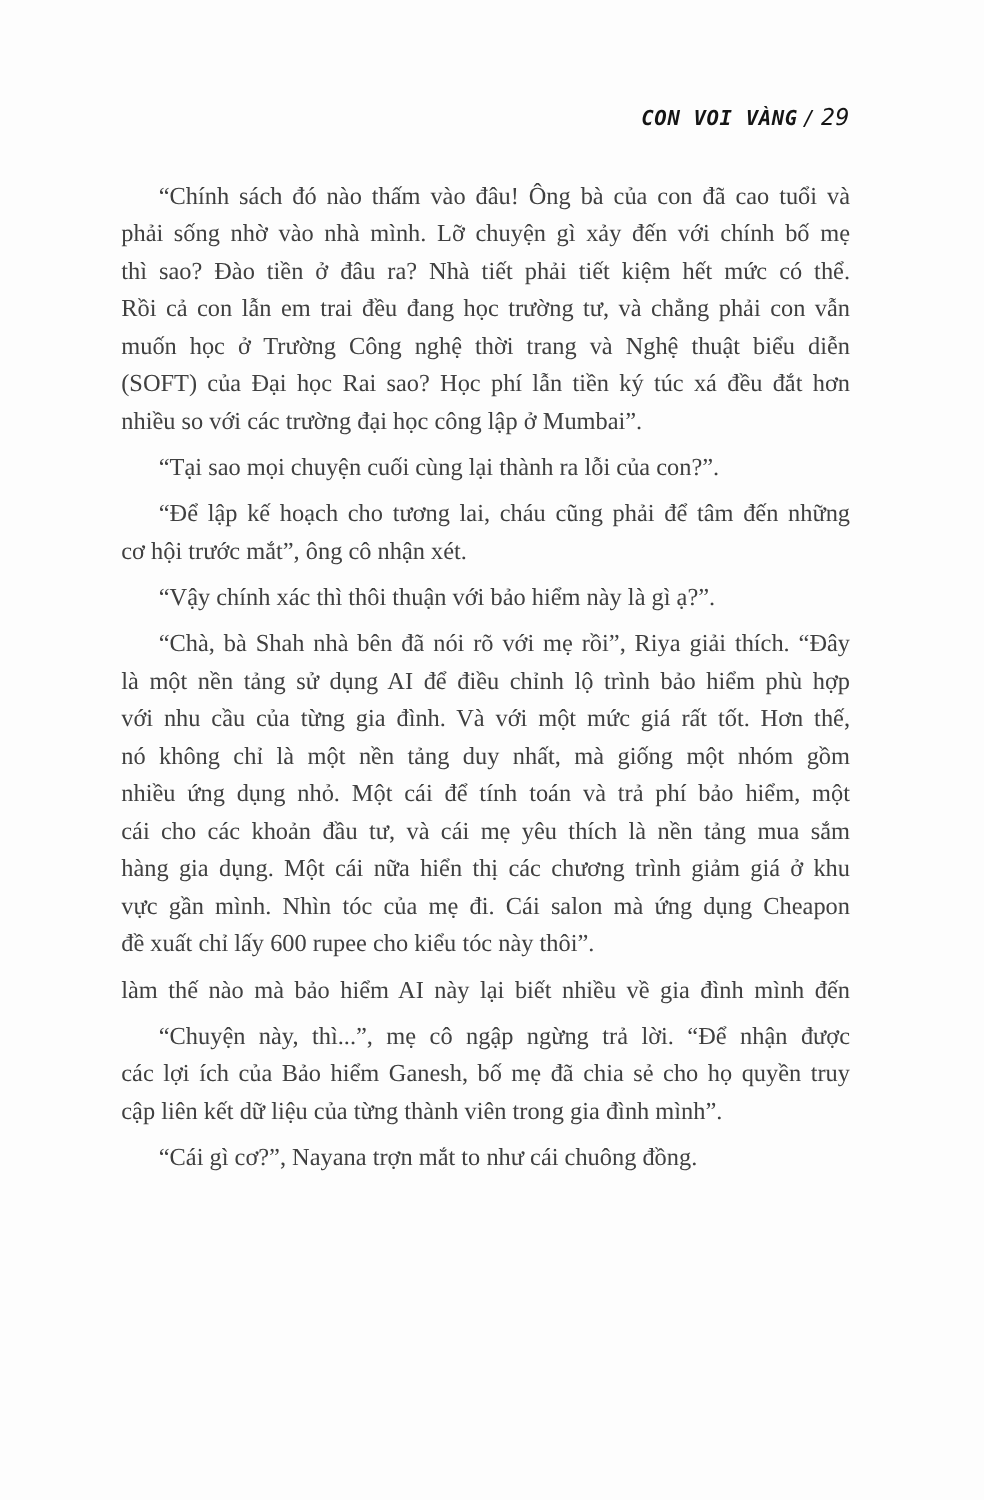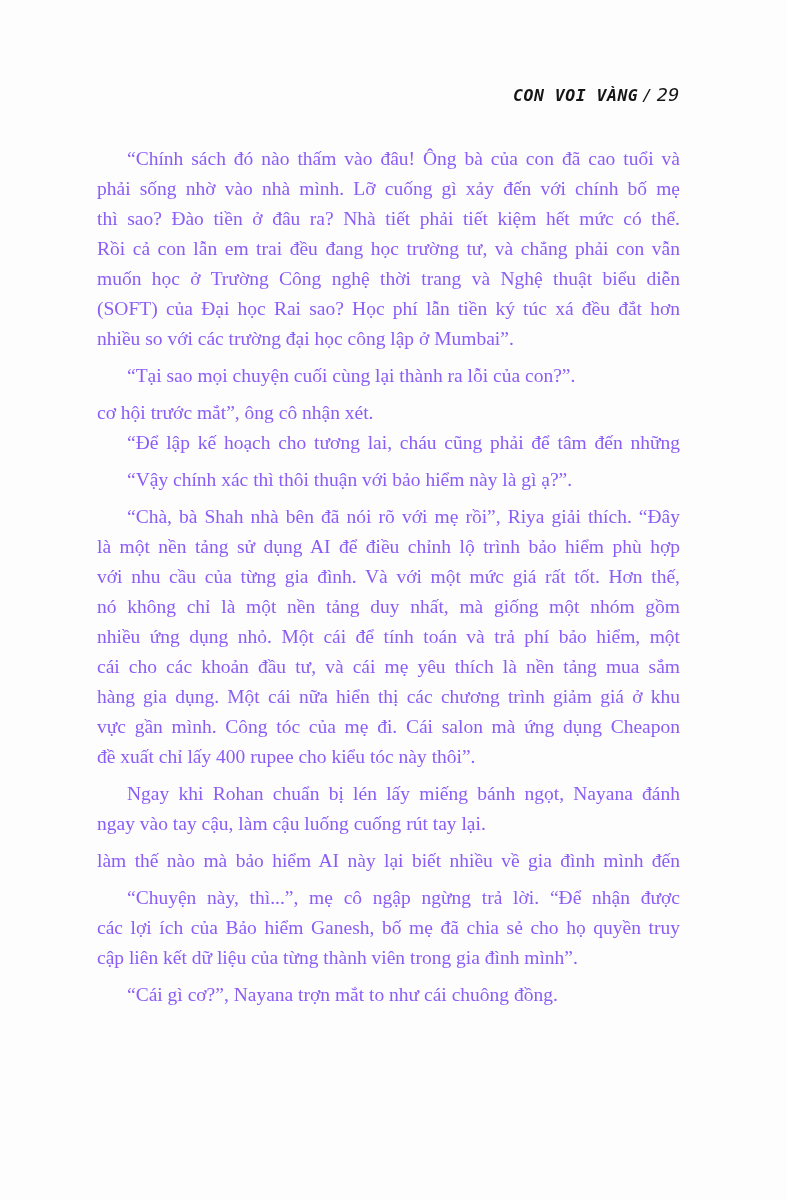--- a/index.html
+++ b/index.html
@@ -39,21 +39,21 @@
     padding: 0 4px;
   }
   .running-header .pagenum {
     font-weight: 400;
     font-size: 18.5px;
   }
   .page-body {
     margin-top: 37px;
     width: 583px;
     font-size: 19.5px;
-    color: #8b5cf6;
+    color: #404040;
   }
   .paragraph {
     margin: 0 0 7px 0;
   }
   .line {
     line-height: 30px;
     height: 30px;
     text-align: justify;
     text-align-last: justify;
     white-space: normal;
@@ -72,51 +72,47 @@
 
 <div class="page">
 
   <div class="running-header">
     <span class="title">CON VOI VÀNG</span><span class="sep">/</span><span class="pagenum">29</span>
   </div>
 
   <div class="page-body">
       <div class="paragraph">
         <div class="line first">“Chính sách đó nào thấm vào đâu! Ông bà của con đã cao tuổi và</div>
-        <div class="line">phải sống nhờ vào nhà mình. Lỡ cuống gì xảy đến với chính bố mẹ</div>
+        <div class="line">phải sống nhờ vào nhà mình. Lỡ chuyện gì xảy đến với chính bố mẹ</div>
         <div class="line">thì sao? Đào tiền ở đâu ra? Nhà tiết phải tiết kiệm hết mức có thể.</div>
         <div class="line">Rồi cả con lẫn em trai đều đang học trường tư, và chẳng phải con vẫn</div>
         <div class="line">muốn học ở Trường Công nghệ thời trang và Nghệ thuật biểu diễn</div>
         <div class="line">(SOFT) của Đại học Rai sao? Học phí lẫn tiền ký túc xá đều đắt hơn</div>
         <div class="line last">nhiều so với các trường đại học công lập ở Mumbai”.</div>
       </div>
       <div class="paragraph">
         <div class="line first last">“Tại sao mọi chuyện cuối cùng lại thành ra lỗi của con?”.</div>
       </div>
       <div class="paragraph">
+        <div class="line first">“Để lập kế hoạch cho tương lai, cháu cũng phải để tâm đến những</div>
         <div class="line last">cơ hội trước mắt”, ông cô nhận xét.</div>
-        <div class="line first">“Để lập kế hoạch cho tương lai, cháu cũng phải để tâm đến những</div>
       </div>
       <div class="paragraph">
         <div class="line first last">“Vậy chính xác thì thôi thuận với bảo hiểm này là gì ạ?”.</div>
       </div>
       <div class="paragraph">
         <div class="line first">“Chà, bà Shah nhà bên đã nói rõ với mẹ rồi”, Riya giải thích. “Đây</div>
         <div class="line">là một nền tảng sử dụng AI để điều chỉnh lộ trình bảo hiểm phù hợp</div>
         <div class="line">với nhu cầu của từng gia đình. Và với một mức giá rất tốt. Hơn thế,</div>
         <div class="line">nó không chỉ là một nền tảng duy nhất, mà giống một nhóm gồm</div>
         <div class="line">nhiều ứng dụng nhỏ. Một cái để tính toán và trả phí bảo hiểm, một</div>
         <div class="line">cái cho các khoản đầu tư, và cái mẹ yêu thích là nền tảng mua sắm</div>
         <div class="line">hàng gia dụng. Một cái nữa hiển thị các chương trình giảm giá ở khu</div>
-        <div class="line">vực gần mình. Công tóc của mẹ đi. Cái salon mà ứng dụng Cheapon</div>
-        <div class="line last">đề xuất chỉ lấy 400 rupee cho kiểu tóc này thôi”.</div>
-      </div>
-      <div class="paragraph">
-        <div class="line first">Ngay khi Rohan chuẩn bị lén lấy miếng bánh ngọt, Nayana đánh</div>
-        <div class="line last">ngay vào tay cậu, làm cậu luống cuống rút tay lại.</div>
+        <div class="line">vực gần mình. Nhìn tóc của mẹ đi. Cái salon mà ứng dụng Cheapon</div>
+        <div class="line last">đề xuất chỉ lấy 600 rupee cho kiểu tóc này thôi”.</div>
       </div>
       <div class="paragraph">
         <div class="line">làm thế nào mà bảo hiểm AI này lại biết nhiều về gia đình mình đến</div>
       </div>
       <div class="paragraph">
         <div class="line first">“Chuyện này, thì...”, mẹ cô ngập ngừng trả lời. “Để nhận được</div>
         <div class="line">các lợi ích của Bảo hiểm Ganesh, bố mẹ đã chia sẻ cho họ quyền truy</div>
         <div class="line last">cập liên kết dữ liệu của từng thành viên trong gia đình mình”.</div>
       </div>
       <div class="paragraph">

